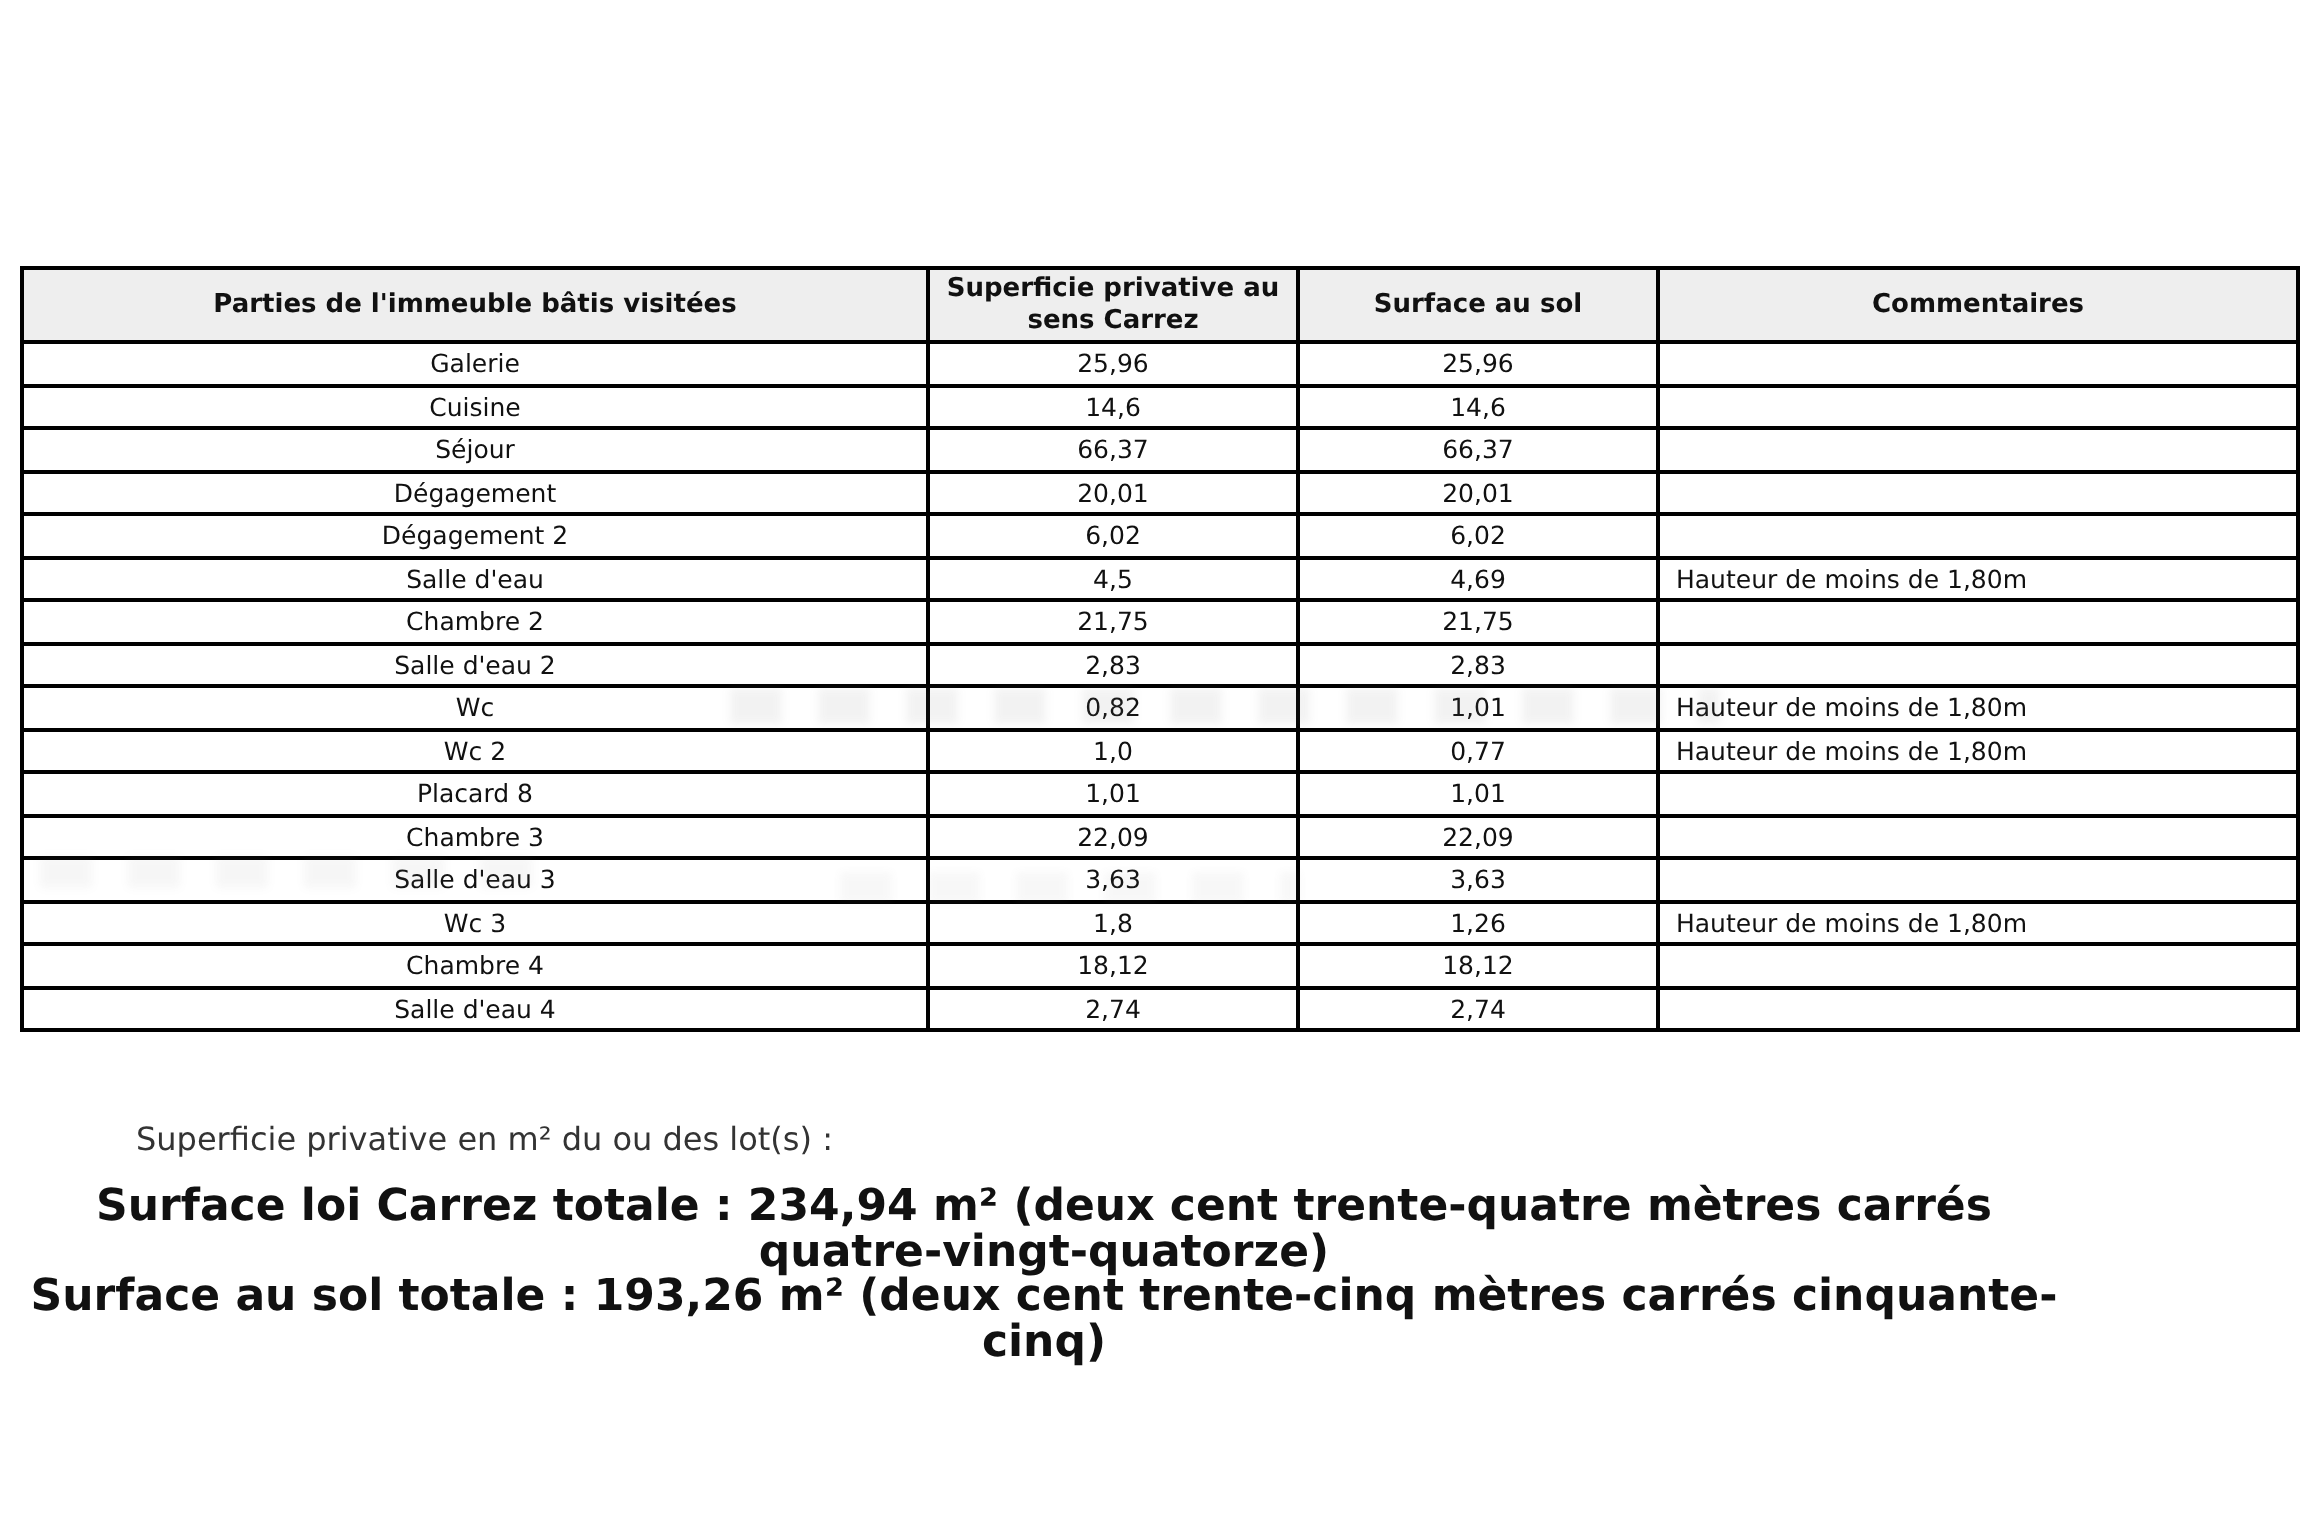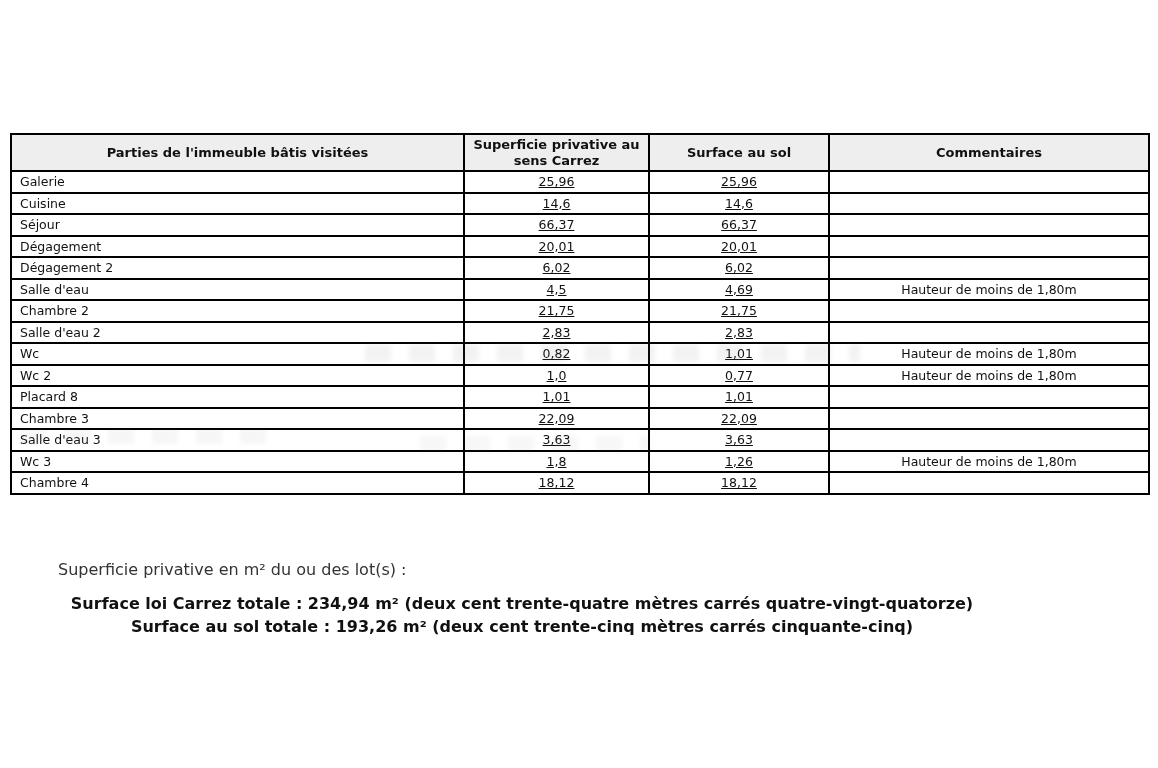--- a/index.html
+++ b/index.html
@@ -48,39 +48,39 @@
     padding: 1px 6px;
     white-space: normal;
   }
   table.surface-table td {
     font-size: 12.5px;
     color: #111111;
     height: 19.5px;
     vertical-align: middle;
     padding: 0 8px;
   }
-  td.cell-name   { text-align: left; }
-  td.cell-num    { text-align: center; text-decoration: underline; }
-  td.cell-comment{ text-align: center; }
+  td.cell-name   { text-align: center; }
+  td.cell-num    { text-align: center; }
+  td.cell-comment{ text-align: left; }
 
   .intro-text {
     position: absolute;
-    left: 58px;
+    left: 68px;
     top: 560px;
     font-size: 16px;
     color: #333333;
   }
   .totals-block {
     position: absolute;
     left: 0;
     top: 593px;
     width: 1044px;
     text-align: center;
     font-weight: bold;
-    font-size: 16px;
+    font-size: 22px;
     color: #111111;
     line-height: 22.5px;
   }
   
   .watermark-smudge {
     position: absolute;
     background: repeating-linear-gradient(90deg,
       rgba(120,120,120,0.18) 0 26px,
       rgba(120,120,120,0.0) 26px 44px);
     filter: blur(2px);
@@ -196,20 +196,26 @@
             <td class="cell-num">1,8</td>
             <td class="cell-num">1,26</td>
             <td class="cell-comment">Hauteur de moins de 1,80m</td>
           </tr>
           <tr>
             <td class="cell-name">Chambre 4</td>
             <td class="cell-num">18,12</td>
             <td class="cell-num">18,12</td>
             <td class="cell-comment"></td>
           </tr>
+          <tr>
+            <td class="cell-name">Salle d'eau 4</td>
+            <td class="cell-num">2,74</td>
+            <td class="cell-num">2,74</td>
+            <td class="cell-comment"></td>
+          </tr>
         </tbody>
     </table>
   </div>
 
   <div class="watermark-smudge smudge-1"></div>
   <div class="watermark-smudge smudge-2"></div>
   <div class="watermark-smudge smudge-3"></div>
 
   <div class="intro-text">Superficie privative en m² du ou des lot(s) :</div>
 

